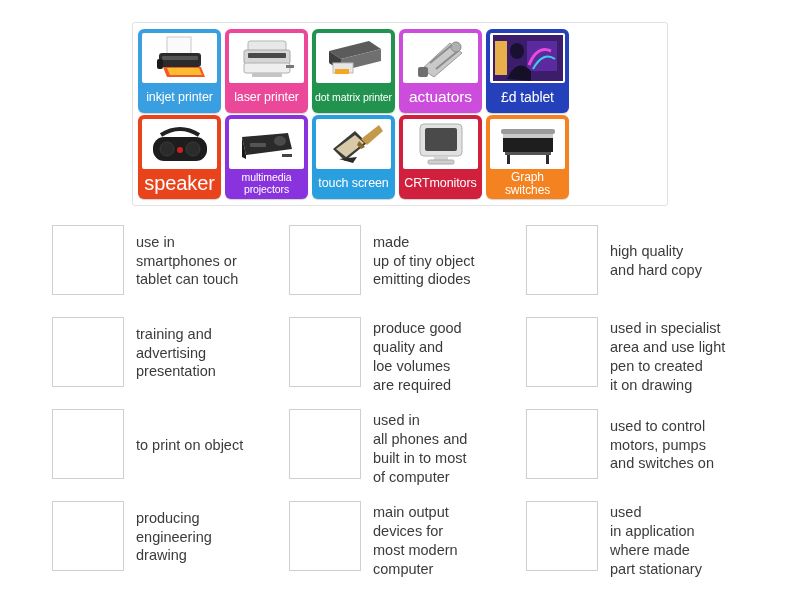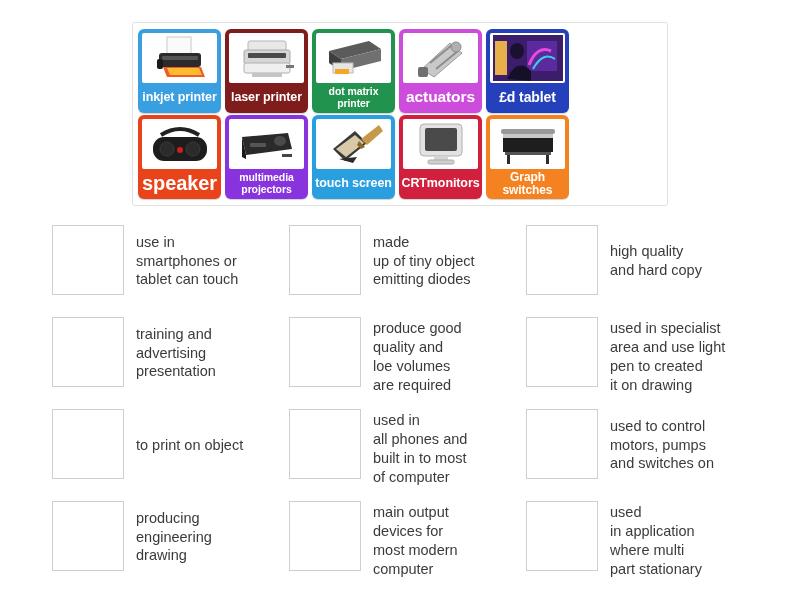--- a/index.html
+++ b/index.html
@@ -73,21 +73,21 @@
   .tile-img svg { display: block; }
 
   .tile-label {
     width: 79px;
     flex: 1 1 auto;
     display: flex;
     align-items: center;
     justify-content: center;
     text-align: center;
     color: #ffffff;
-    font-weight: bold;
+    font-weight: normal;
     line-height: 1.05;
     padding: 1px 0 2px 0;
     box-sizing: border-box;
     letter-spacing: -0.1px;
   }
 
   .fs-13 { font-size: 12.5px; }
   .fs-14 { font-size: 14px; }
   .fs-15 { font-size: 15.5px; }
   .fs-10 { font-size: 10.5px; }
@@ -151,21 +151,21 @@
             <rect x="14" y="18" width="42" height="14" rx="3" fill="#2b2b2b"></rect>
             <rect x="17" y="21" width="36" height="4" rx="1" fill="#555"></rect>
             <path d="M18 32 L56 32 L60 42 L22 42 Z" fill="#f05a28"></path>
             <path d="M22 33 L54 33 L57 40 L25 40 Z" fill="#fdbb30"></path>
             <rect x="12" y="24" width="6" height="10" rx="2" fill="#1a1a1a"></rect>
           </svg>
         </div>
         <div class="tile-label fs-13">inkjet printer</div>
       </div>
 
-      <div class="tile" style="background:#7f1d1d">
+      <div class="tile" style="background:#ec4899">
         <div class="tile-img">
           <svg width="70" height="46" viewBox="0 0 70 46">
             <rect x="16" y="6" width="38" height="10" rx="2" fill="#e8e8e8" stroke="#b5b5b5"></rect>
             <rect x="12" y="15" width="46" height="14" rx="2" fill="#d6d6d6" stroke="#a8a8a8"></rect>
             <rect x="16" y="18" width="38" height="5" rx="1" fill="#4a4a4a"></rect>
             <rect x="12" y="28" width="46" height="10" rx="2" fill="#efefef" stroke="#b0b0b0"></rect>
             <rect x="20" y="38" width="30" height="4" rx="1" fill="#c4c4c4"></rect>
             <rect x="54" y="30" width="8" height="3" fill="#777"></rect>
           </svg>
         </div>
@@ -358,19 +358,19 @@
       <div class="drop-box"></div>
       <div class="answer-text">main output
 devices for
 most modern
 computer</div>
     </div>
     <div class="answer-cell">
       <div class="drop-box"></div>
       <div class="answer-text">used
 in application
-where multi
+where made
 part stationary</div>
     </div>
 
   </div>
 
 </div>
 
 </body></html>

